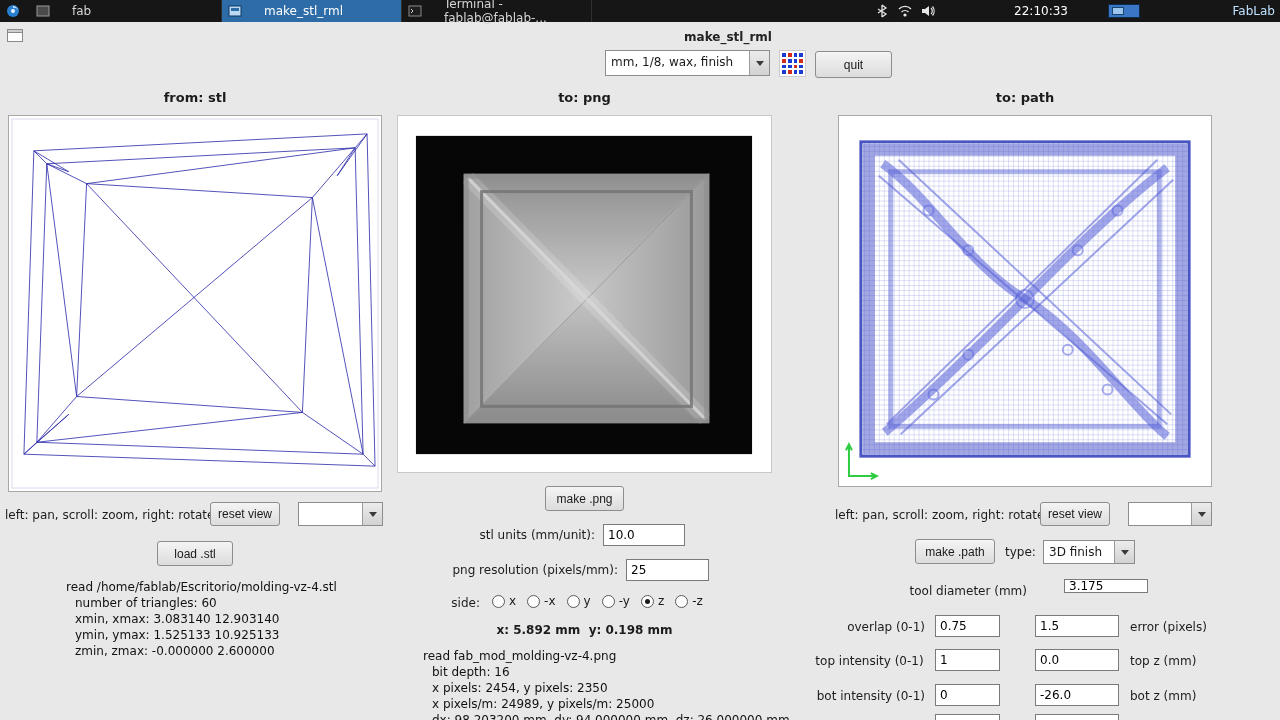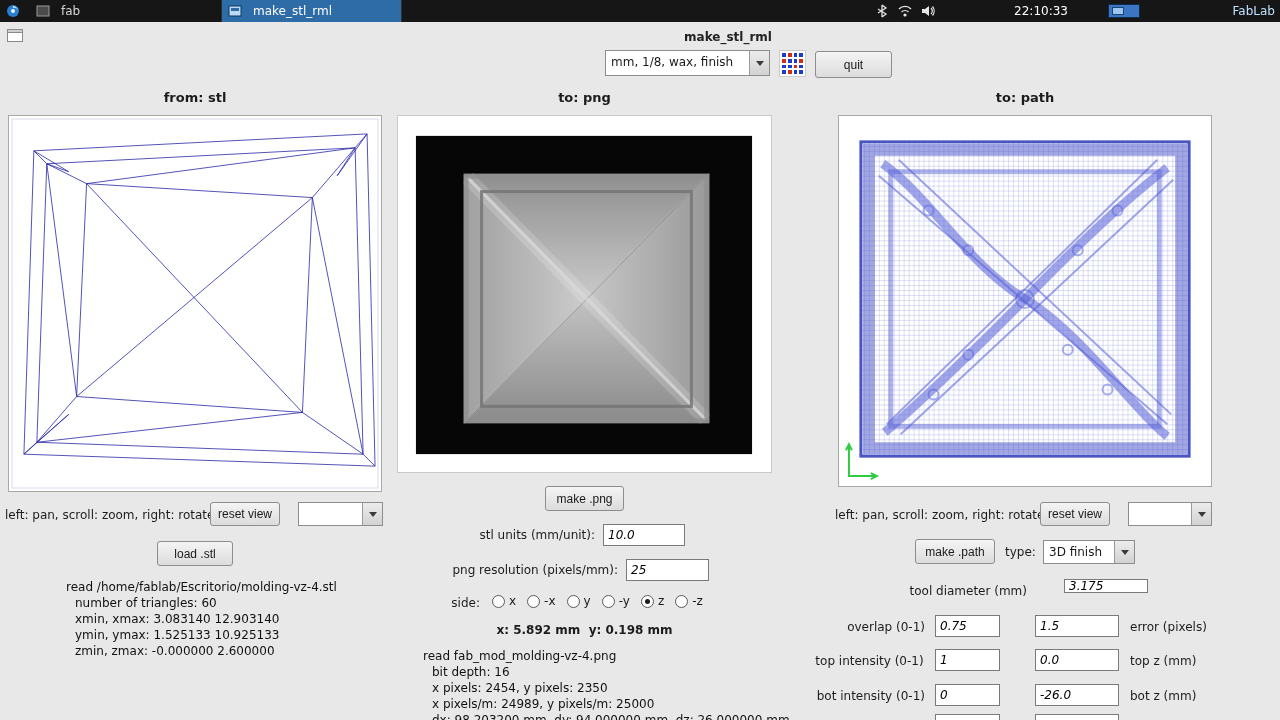--- a/index.html
+++ b/index.html
@@ -3,37 +3,37 @@
 <meta charset="utf-8">
 <style>
   * { margin:0; padding:0; box-sizing:border-box; }
   html,body { width:1280px; height:720px; overflow:hidden; }
   body { font-family:"DejaVu Sans", sans-serif; font-size:12px; color:#1a1a1a; background:#e8e8e8; }
   #screen { position:relative; width:1280px; height:720px; overflow:hidden; background:#e8e8e8; }
   .abs { position:absolute; }
 
   
   #taskbar { position:absolute; left:0; top:0; width:1280px; height:22px; background:#161616; color:#d6d6d6; }
-  .tb-item { position:absolute; top:0; height:22px; display:flex; align-items:center; gap:11px; padding:0 6px; font-size:12px; border-right:1px solid #2e2e2e; cursor:default; }
+  .tb-item { position:absolute; top:0; height:22px; display:flex; align-items:center; gap:22px; padding:0 6px; font-size:12px; border-right:1px solid #2e2e2e; cursor:default; }
   .tb-item.active { background:#2d6ca6; color:#ffffff; }
   .tb-right { position:absolute; top:0; height:22px; display:flex; align-items:center; }
   .tb-icon { width:14px; height:14px; flex:0 0 auto; }
   #clock { color:#ffffff; }
   #workspace-pager { width:32px; height:14px; background:#3b76c4; border:1px solid #0c2b4d; position:relative; }
   #workspace-pager .win { position:absolute; left:3px; top:2px; width:12px; height:8px; background:#9cc4ec; border:1px solid #16456f; }
   #fablab-label { color:#bfe0ff; }
 
   
   #window-title { position:absolute; left:600px; top:30px; width:256px; text-align:center; font-weight:bold; color:#222; }
   #window-icon { position:absolute; left:7px; top:29px; width:16px; height:13px; background:#fdfdfd; border:1px solid #8a8a8a; }
   #window-icon .bar { height:3px; background:#cfcfcf; border-bottom:1px solid #8a8a8a; }
 
   
   .btn { background:linear-gradient(#f4f4f4,#dcdcdc); border:1px solid #8d8d8d; border-radius:3px; color:#1a1a1a; font-size:12px; text-align:center; display:flex; align-items:center; justify-content:center; cursor:pointer; }
-  .field { background:#ffffff; border:1px solid #7a7a7a; font-size:12px; padding:2px 4px; font-family:"DejaVu Sans", sans-serif;font-style:italic; }
+  .field { background:#ffffff; border:1px solid #7a7a7a; font-size:12px; padding:2px 4px; font-family:"DejaVu Sans", sans-serif; }
   .combo { background:#ffffff; border:1px solid #8d8d8d; display:flex; align-items:stretch; cursor:pointer; }
   .combo .combo-text { flex:1; padding:4px 5px; overflow:hidden; white-space:nowrap; }
   .combo .combo-arrow { width:20px; background:linear-gradient(#ececec,#d2d2d2); border-left:1px solid #9a9a9a; display:flex; align-items:center; justify-content:center; }
   .combo .tri { width:0; height:0; border-left:4px solid transparent; border-right:4px solid transparent; border-top:5px solid #3a3a3a; }
   .hdr { font-weight:bold; font-size:13px; text-align:center; color:#1c1c1c; }
   .hint { font-size:12px; color:#1c1c1c; }
   .lbl { font-size:12px; color:#1c1c1c; }
   .lbl.r { text-align:right; }
   .pre { white-space:pre; }
   .canvas { background:#ffffff; border:1px solid #a8a8a8; }
@@ -72,20 +72,27 @@
     </div>
 
     <div class="tb-item active" style="left:222px; width:180px;">
       <svg class="tb-icon" viewBox="0 0 14 14">
         <rect x="1" y="2" width="12" height="10" fill="#bcd8f2" stroke="#0d3a63" stroke-width="1"></rect>
         <rect x="3" y="4" width="8" height="3" fill="#2d6ca6"></rect>
       </svg>
       <span>make_stl_rml</span>
     </div>
 
+    <div class="tb-item" style="left:402px; width:190px;">
+      <svg class="tb-icon" viewBox="0 0 14 14">
+        <rect x="1" y="2" width="12" height="10" fill="#1f1f1f" stroke="#8a8a8a" stroke-width="1"></rect>
+        <path d="M3 5 L5 7 L3 9" stroke="#cfcfcf" stroke-width="1" fill="none"></path>
+      </svg>
+      <span>Terminal - fablab@fablab-...</span>
+    </div>
 
     <div class="tb-right" style="right:345px; gap:9px;">
       <svg class="tb-icon" viewBox="0 0 12 14">
         <path d="M6 1 L6 13 M6 1 L10 4 L2 9 M6 13 L10 10 L2 5" stroke="#e6e6e6" stroke-width="1.3" fill="none"></path>
       </svg>
       <svg class="tb-icon" viewBox="0 0 14 14">
         <path d="M1 5 A8 8 0 0 1 13 5" stroke="#e6e6e6" stroke-width="1.3" fill="none"></path>
         <path d="M3.5 8 A5 5 0 0 1 10.5 8" stroke="#e6e6e6" stroke-width="1.3" fill="none"></path>
         <circle cx="7" cy="11" r="1.6" fill="#e6e6e6"></circle>
       </svg>

